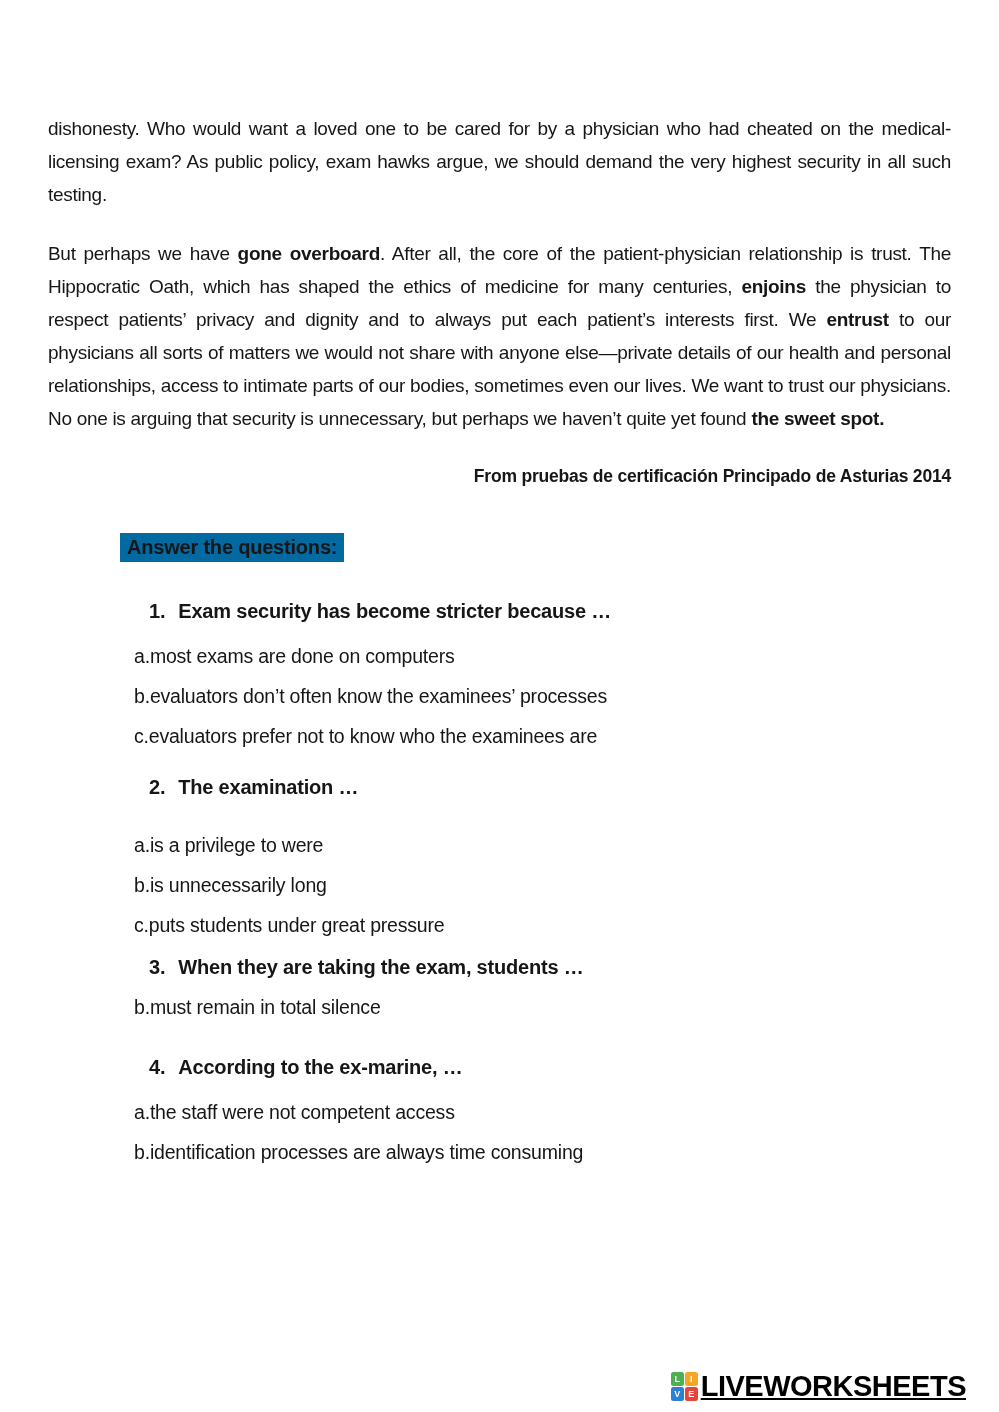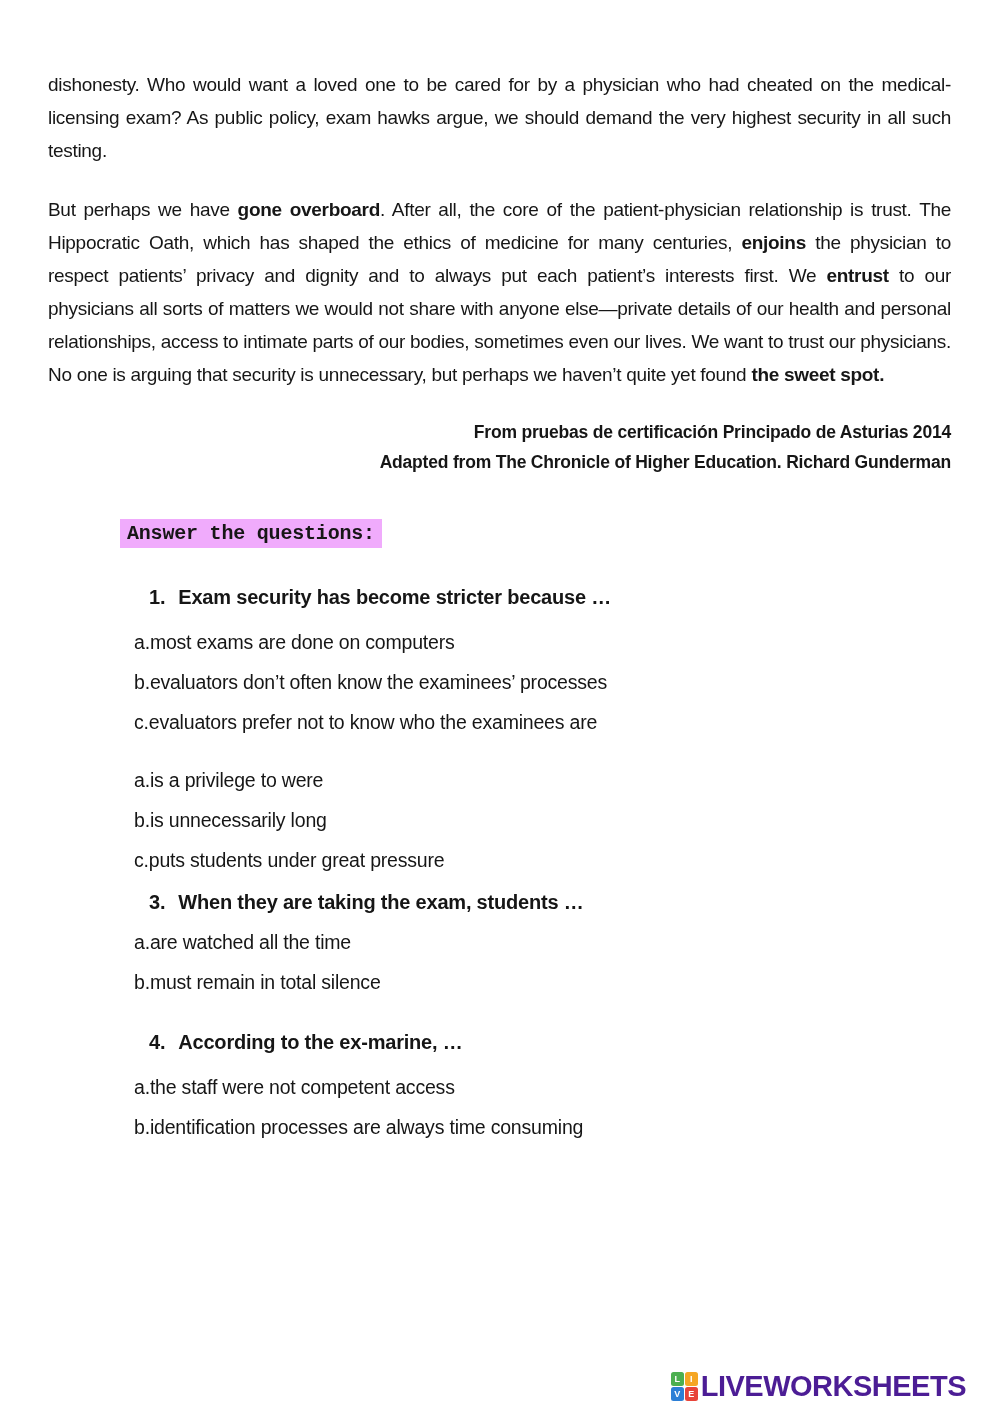--- a/index.html
+++ b/index.html
@@ -7,21 +7,21 @@
     position: relative;
     width: 999px;
     height: 1412px;
     background: #ffffff;
     overflow: hidden;
     font-family: "Liberation Sans", sans-serif;
     color: #161616;
     box-sizing: border-box;
   }
   .content {
-    padding: 68px 48px 0 48px;
+    padding: 112px 48px 0 48px;
   }
   p.body-text {
     font-size: 19px;
     line-height: 33px;
     text-align: justify;
     letter-spacing: -0.3px;
     margin: 0 0 26px 0;
   }
   p.body-text b { letter-spacing: -0.3px; }
   .attribution {
@@ -95,55 +95,54 @@
 
 <div class="page">
   <div class="content">
 
     <p class="body-text"><span>dishonesty. Who would want a loved one to be cared for by a physician who had cheated on the medical-licensing exam? As public policy, exam hawks argue, we should demand the very highest security in all such testing.</span></p>
 
     <p class="body-text"><span>But perhaps we have </span><b>gone overboard</b><span>. After all, the core of the patient-physician relationship is trust. The Hippocratic Oath, which has shaped the ethics of medicine for many centuries, </span><b>enjoins</b><span> the physician to respect patients’ privacy and dignity and to always put each patient’s interests first. We </span><b>entrust</b><span> to our physicians all sorts of matters we would not share with anyone else—private details of our health and personal relationships, access to intimate parts of our bodies, sometimes even our lives. We want to trust our physicians. No one is arguing that security is unnecessary, but perhaps we haven’t quite yet found </span><b>the sweet spot.</b></p>
 
     <div class="attribution">
       <div>From pruebas de certificación Principado de Asturias 2014</div>
-      <div>Adapted from The Chronicle of Higher Education. Richard Gunderman</div>
     </div>
 
     <div class="heading-row">
-      <span class="section-heading" style="background-color: #f0abfc; font-family: Liberation Mono, monospace;">Answer the questions:</span>
+      <span class="section-heading" style="background-color: #0369a1;">Answer the questions:</span>
     </div>
 
     <div class="question">
       <span class="q-num">1.</span><span>Exam security has become stricter because …</span>
     </div>
     <div class="option opt-gap-lg">
       <span>a.</span><span>most exams are done on computers</span>
     </div>
     <div class="option">
       <span>b.</span><span>evaluators don’t often know the examinees’ processes</span>
     </div>
     <div class="option">
       <span>c.</span><span>evaluators prefer not to know who the examinees are</span>
     </div>
 
+    <div class="question q-gap-md">
+      <span class="q-num">2.</span><span>The examination …</span>
+    </div>
     <div class="option opt-gap-xl">
       <span>a.</span><span>is a privilege to were</span>
     </div>
     <div class="option">
       <span>b.</span><span>is unnecessarily long</span>
     </div>
     <div class="option">
       <span>c.</span><span>puts students under great pressure</span>
     </div>
 
     <div class="question q-gap-sm">
       <span class="q-num">3.</span><span>When they are taking the exam, students …</span>
-    </div>
-    <div class="option">
-      <span>a.</span><span>are watched all the time</span>
     </div>
     <div class="option">
       <span>b.</span><span>must remain in total silence</span>
     </div>
 
     <div class="question">
       <span class="q-num">4.</span><span>According to the ex-marine, …</span>
     </div>
     <div class="option opt-gap-lg">
       <span>a.</span><span>the staff were not competent access</span>
@@ -154,15 +153,15 @@
 
   </div>
 
   <div class="footer-logo">
     <span class="logo-grid">
       <span class="logo-cell" style="background-color: rgb(76, 175, 80);">L</span>
       <span class="logo-cell" style="background-color: rgb(245, 166, 35);">I</span>
       <span class="logo-cell" style="background-color: rgb(44, 127, 214);">V</span>
       <span class="logo-cell" style="background-color: rgb(232, 68, 58);">E</span>
     </span>
-    <span class="logo-text" style="color: #4c1d95;">LIVEWORKSHEETS</span>
+    <span class="logo-text" style="color: #000000; text-decoration: underline;">LIVEWORKSHEETS</span>
   </div>
 </div>
 
 </body></html>

